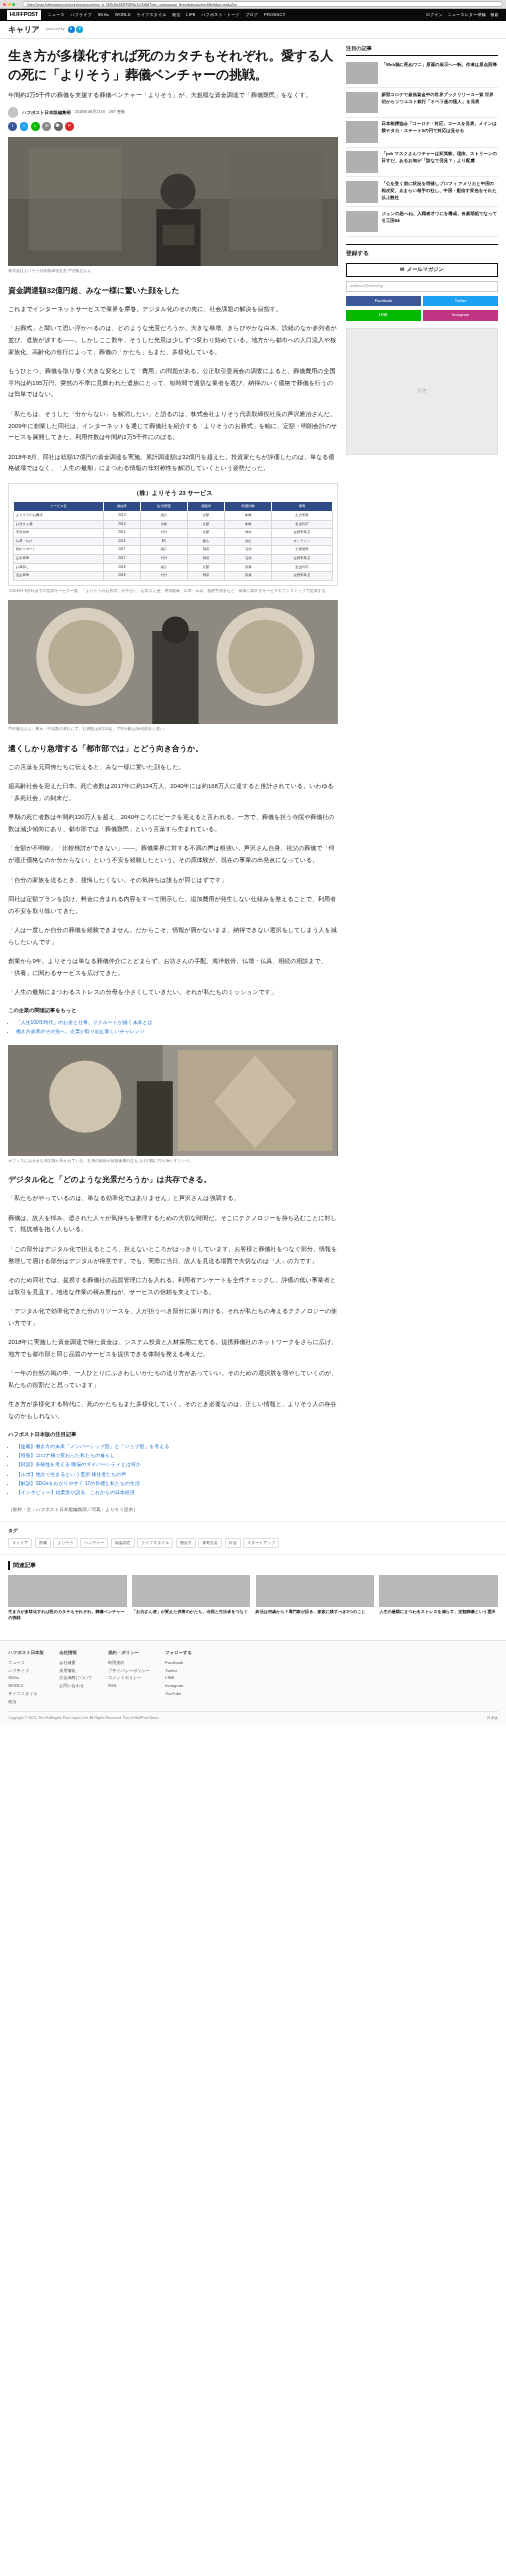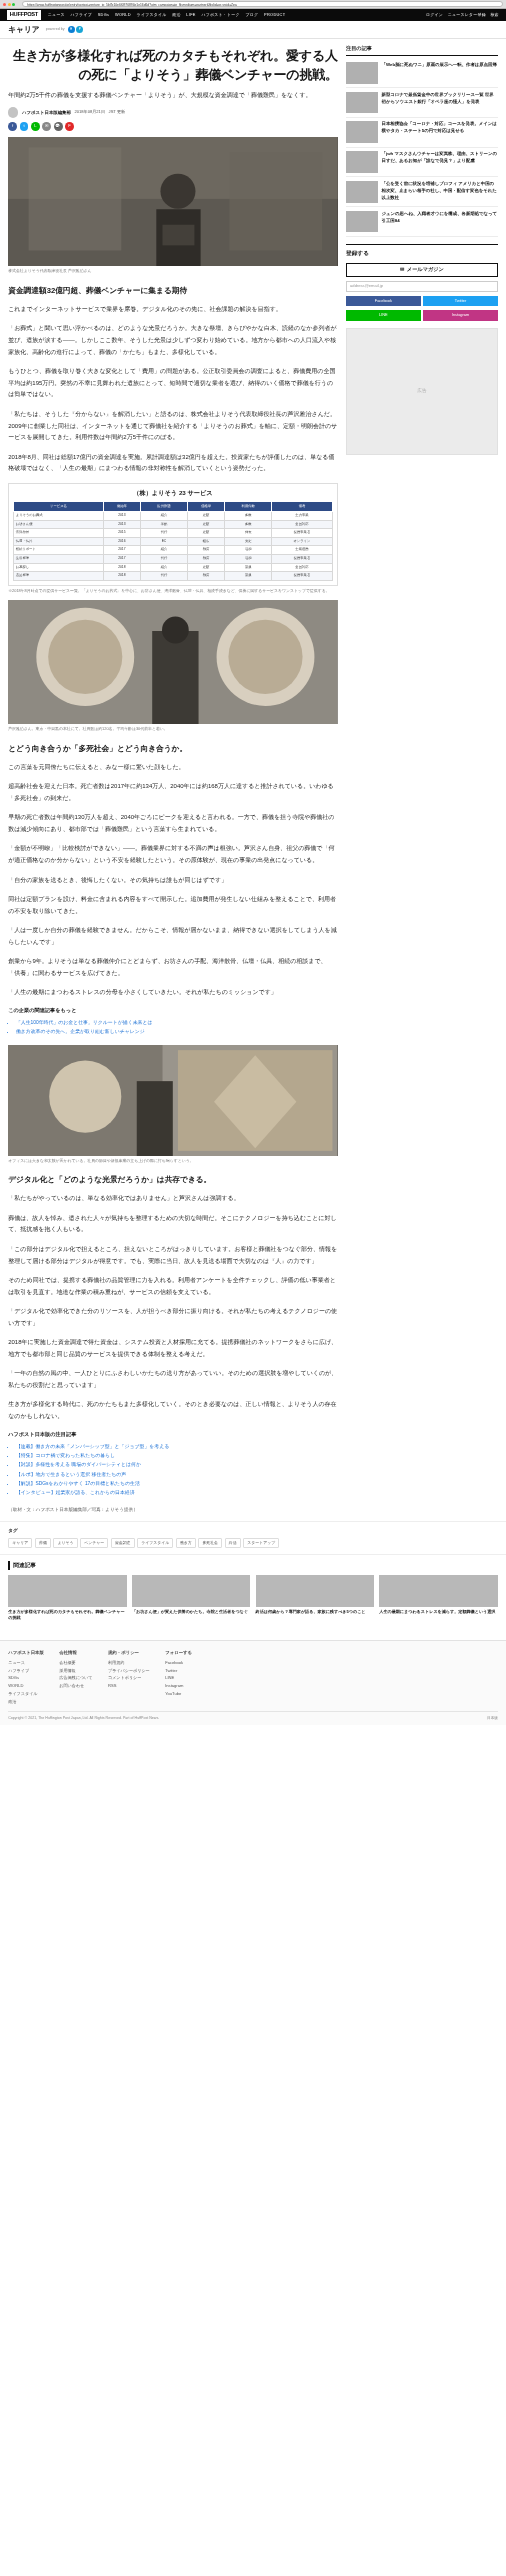--- a/index.html
+++ b/index.html
@@ -88,21 +88,20 @@
     gap: 8.2px;
   }
   .main { width: 330px; }
   .side { width: 152px; }
   h1.headline {
     font-size: 13px;
     line-height: 1.42;
     font-weight: bold;
     margin: 3.1px 0 6.2px 0;
     letter-spacing: -0.2px;
-    text-align: right;
   }
   .standfirst {
     font-size: 6px;
     line-height: 1.8;
     margin: 0 0 6.2px 0;
     color:#222;
   }
   .byline {
     display: flex;
     align-items: center;
@@ -297,21 +296,21 @@
           <circle cx="330" cy="105" r="34" fill="#3a3631"></circle>
           <rect x="288" y="140" width="86" height="110" fill="#2f2c28"></rect>
           <rect x="300" y="170" width="62" height="40" fill="#44403a"></rect>
           <rect x="430" y="30" width="180" height="190" fill="#6a655c" opacity=".6"></rect>
         </svg>
       </div>
       <figcaption>株式会社よりそう代表取締役社長 芦沢雅治さん</figcaption>
     </figure>
 
     <div class="body">
-      <h2 class="sub">資金調達額32億円超、葬儀ベンチャーに集まる期待</h2>
+      <h2 class="sub">資金調達額32億円超、みな一様に驚いた顔をした</h2>
       <p>これまでインターネットサービスで業界を席巻。デジタル化のその先に、社会課題の解決を目指す。</p>
       <p>「お葬式」と聞いて思い浮かべるのは、どのような光景だろうか。大きな祭壇、きらびやかな白木、読経のなか参列者が並び、遺族が涙する――。しかしここ数年、そうした光景は少しずつ変わり始めている。地方から都市への人口流入や核家族化、高齢化の進行によって、葬儀の「かたち」もまた、多様化している。</p>
       <p>もうひとつ、葬儀を取り巻く大きな変化として「費用」の問題がある。公正取引委員会の調査によると、葬儀費用の全国平均は約195万円。突然の不幸に見舞われた遺族にとって、短時間で適切な業者を選び、納得のいく価格で葬儀を行うのは簡単ではない。</p>
       <p>「私たちは、そうした『分からない』を解消したい」と語るのは、株式会社よりそう代表取締役社長の芦沢雅治さんだ。2009年に創業した同社は、インターネットを通じて葬儀社を紹介する「よりそうのお葬式」を軸に、定額・明朗会計のサービスを展開してきた。利用件数は年間約2万5千件にのぼる。</p>
       <p>2018年8月、同社は総額17億円の資金調達を実施。累計調達額は32億円を超えた。投資家たちが評価したのは、単なる価格破壊ではなく、「人生の最期」にまつわる情報の非対称性を解消していくという姿勢だった。</p>
 
       <figure>
         <div class="tablefig">
           <div class="tf-head">（株）よりそう 23 サービス</div>
           <table class="tf-table">
@@ -404,21 +403,21 @@
             <circle cx="150" cy="110" r="72" fill="#b9ac95"></circle>
             <circle cx="500" cy="110" r="95" fill="#d8cfbf"></circle>
             <circle cx="500" cy="110" r="72" fill="#b9ac95"></circle>
             <rect x="280" y="60" width="90" height="180" fill="#3d3a35"></rect>
             <circle cx="325" cy="58" r="26" fill="#2f2c28"></circle>
           </svg>
         </div>
         <figcaption>芦沢雅治さん。東京・中目黒の本社にて。社員数は約120名。平均年齢は30代前半と若い。</figcaption>
       </figure>
 
-      <h2 class="sub">とどう向き合うか「多死社会」とどう向き合うか。</h2>
+      <h2 class="sub">遺くしかり急増する「都市部では」とどう向き合うか。</h2>
       <p>この言葉を元同僚たちに伝えると、みな一様に驚いた顔をした。</p>
       <p>超高齢社会を迎えた日本。死亡者数は2017年に約134万人、2040年には約168万人に達すると推計されている。いわゆる「多死社会」の到来だ。</p>
       <p>早期の死亡者数は年間約130万人を超え、2040年ごろにピークを迎えると言われる。一方で、葬儀を担う寺院や葬儀社の数は減少傾向にあり、都市部では「葬儀難民」という言葉すら生まれている。</p>
       <p>「金額が不明瞭」「比較検討ができない」――。葬儀業界に対する不満の声は根強い。芦沢さん自身、祖父の葬儀で「何が適正価格なのか分からない」という不安を経験したという。その原体験が、現在の事業の出発点になっている。</p>
       <p>「自分の家族を送るとき、後悔したくない。その気持ちは誰もが同じはずです」</p>
       <p>同社は定額プランを設け、料金に含まれる内容をすべて開示した。追加費用が発生しない仕組みを整えることで、利用者の不安を取り除いてきた。</p>
       <p>「人は一度しか自分の葬儀を経験できません。だからこそ、情報が届かないまま、納得できない選択をしてしまう人を減らしたいんです」</p>
       <p>創業から9年。よりそうは単なる葬儀仲介にとどまらず、お坊さんの手配、海洋散骨、仏壇・仏具、相続の相談まで、「供養」に関わるサービスを広げてきた。</p>
       <p>「人生の最期にまつわるストレスの分母を小さくしていきたい。それが私たちのミッションです」</p>
 

